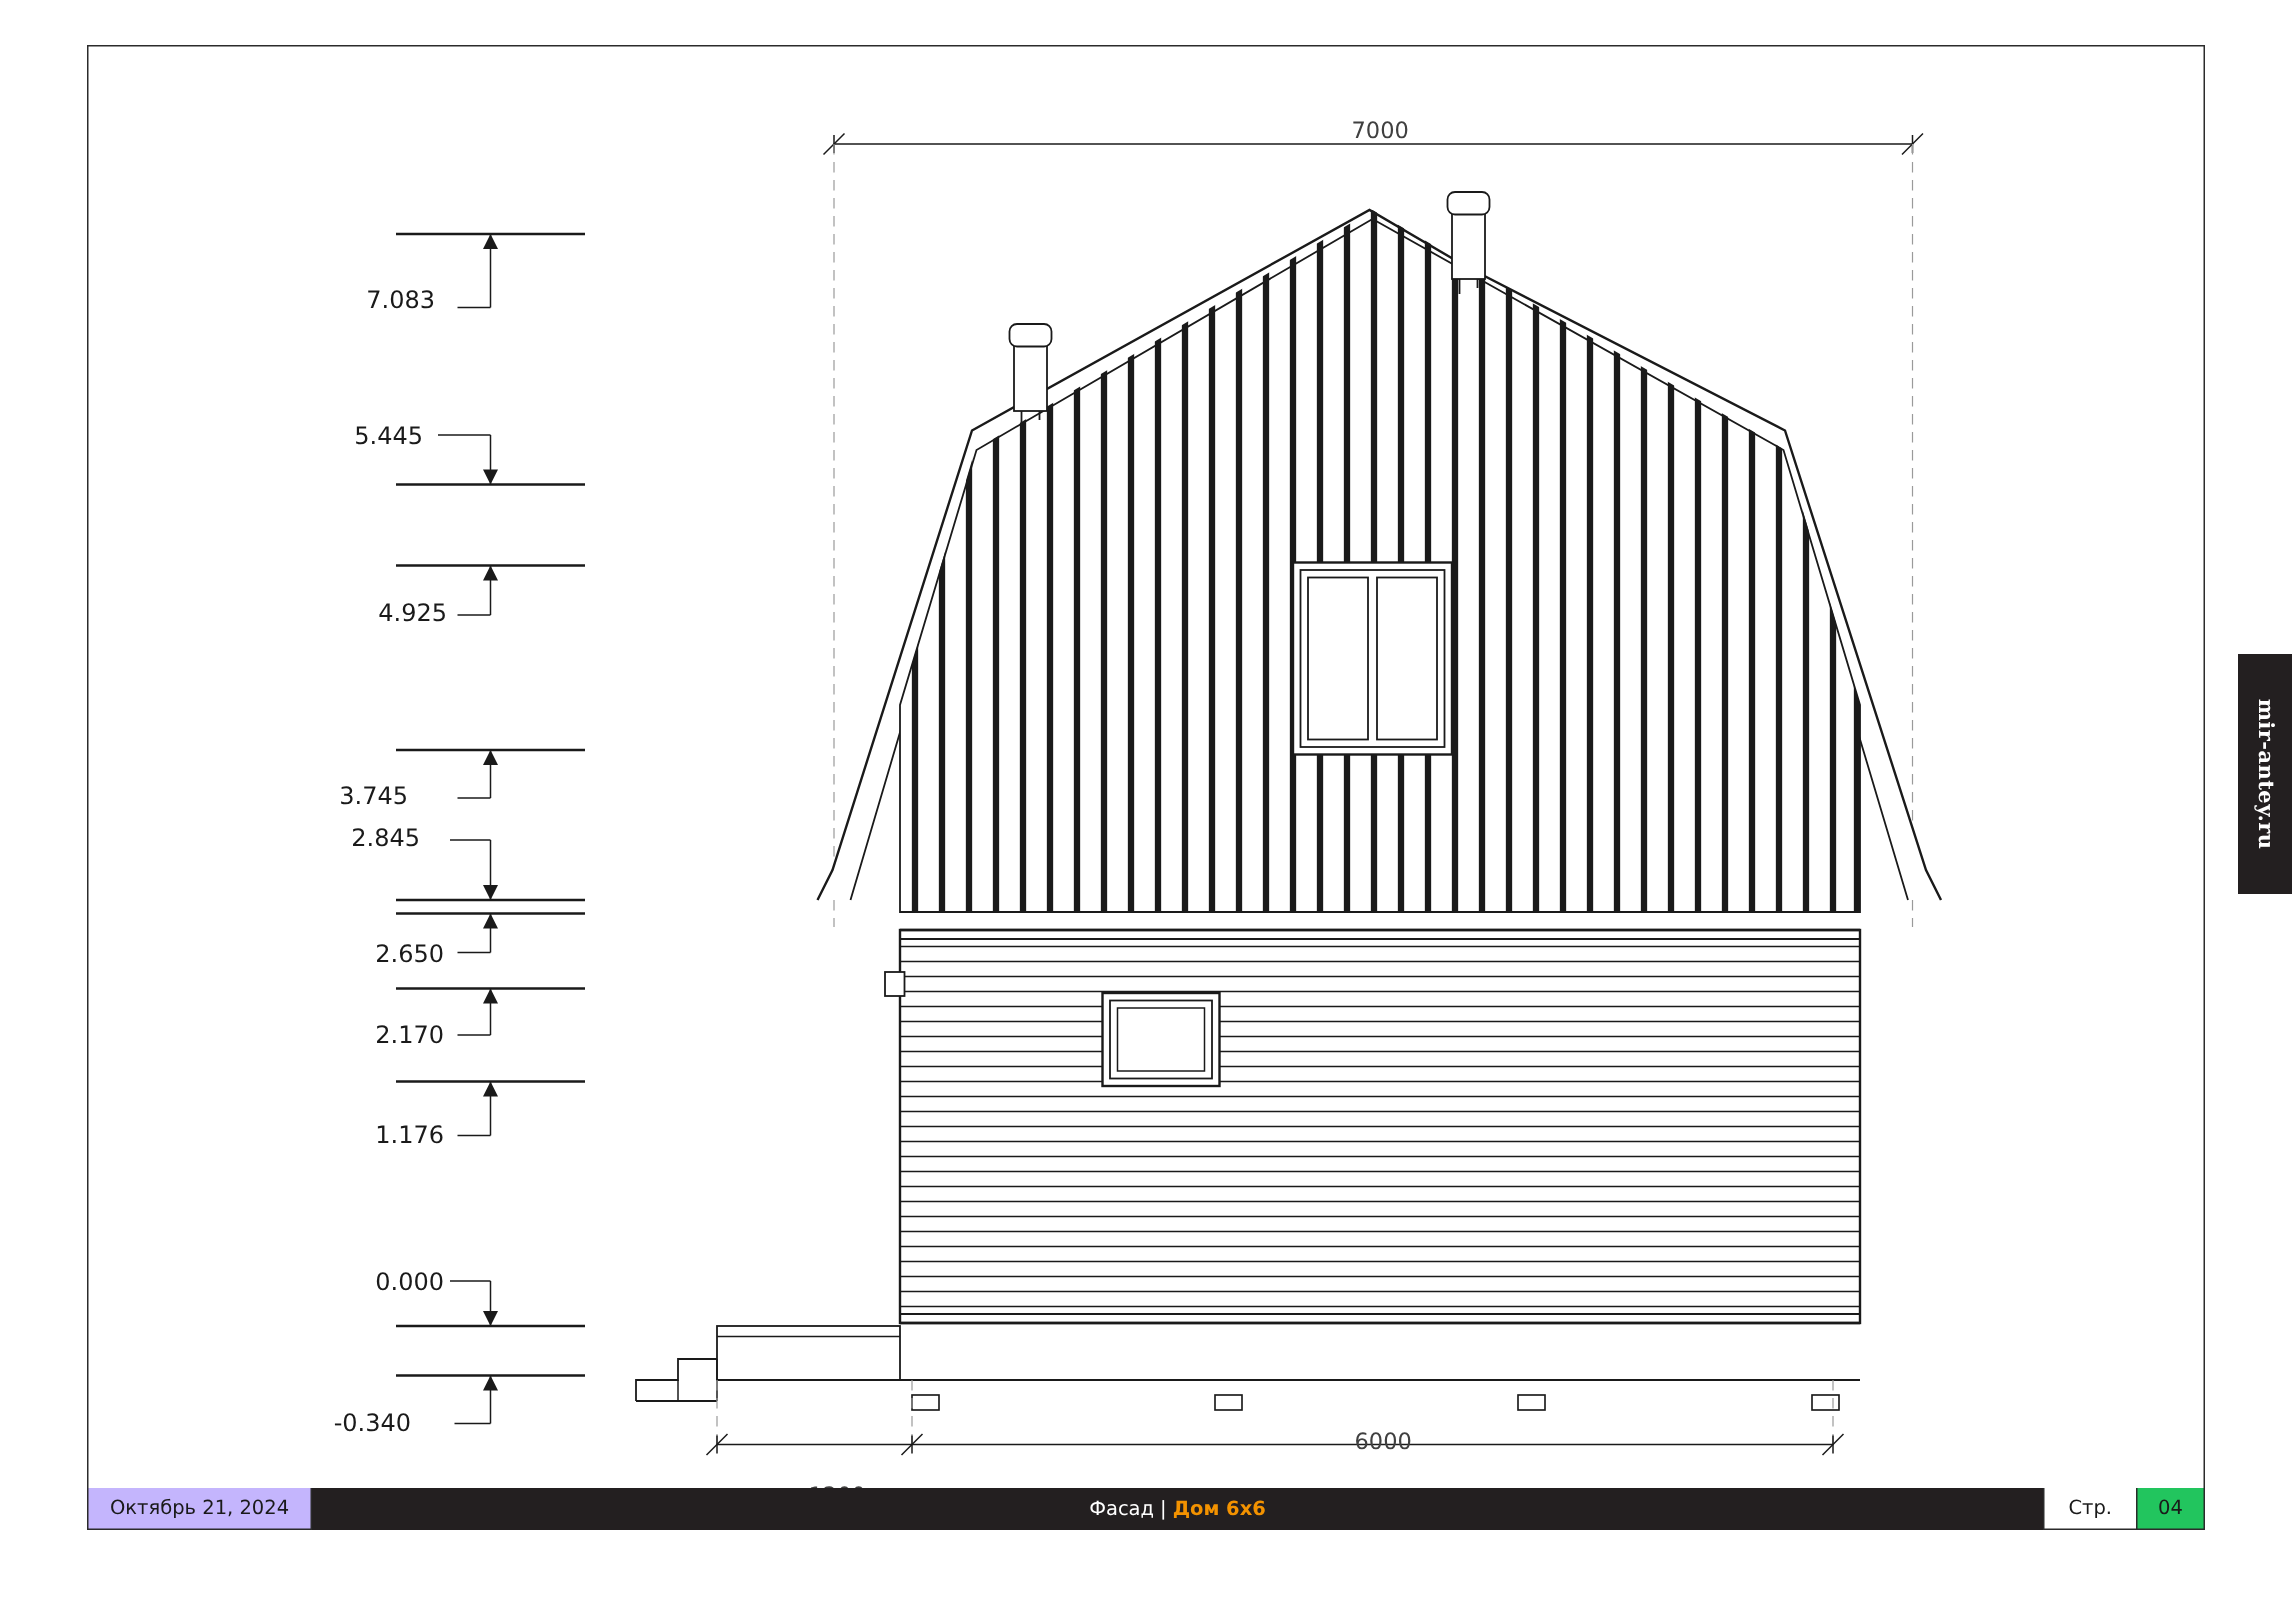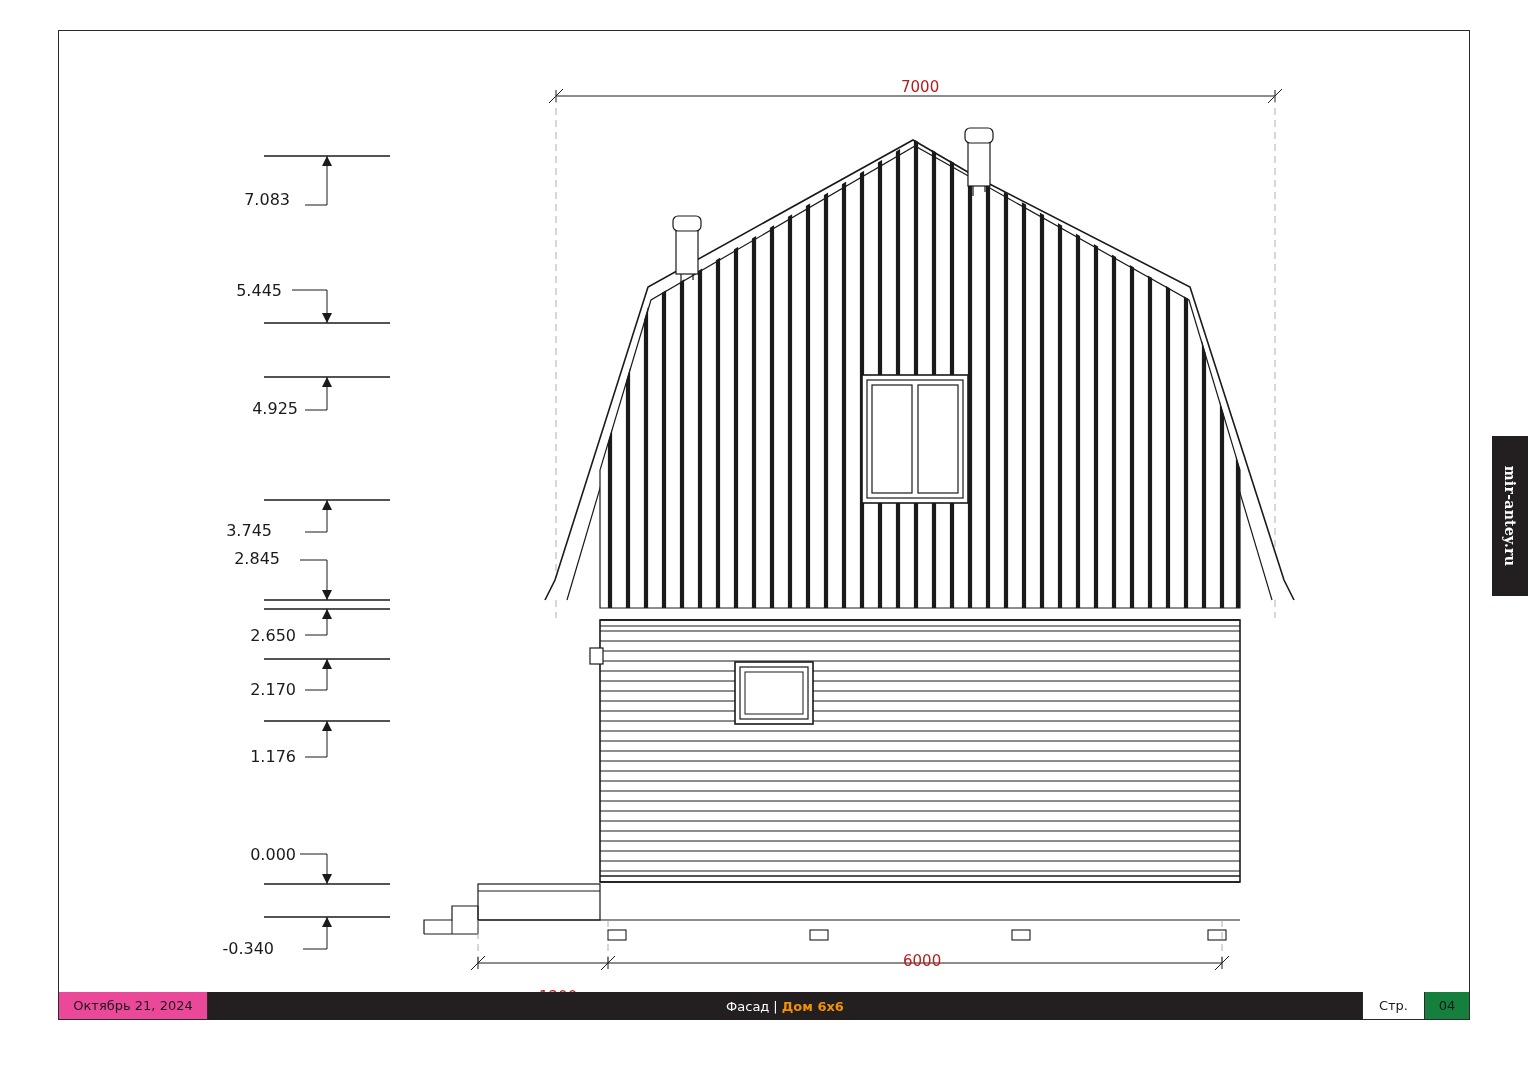--- a/index.html
+++ b/index.html
@@ -44,38 +44,38 @@
     position: absolute;
     font-size: 16px;
     color: #1a1a1a;
     text-align: right;
     white-space: nowrap;
   }
   
   .dimtxt {
     position: absolute;
     font-size: 15px;
-    color: #b91c1c;
+    color: #404040;
     white-space: nowrap;
   }
   
   .titlebar {
     position: absolute;
     left: 58px;
     top: 992px;
     width: 1412px;
     height: 28px;
     box-sizing: border-box;
     display: flex;
     align-items: stretch;
     font-size: 13px;
   }
   .tb-date {
     width: 150px;
-    background: #ec4899;
+    background: #c4b5fd;
     border: 1px solid #2b2b2b;
     border-top: none;
     box-sizing: border-box;
     display: flex;
     align-items: center;
     justify-content: center;
     color: #1a1a1a;
     font-size: 13px;
   }
   .tb-center {
@@ -103,21 +103,21 @@
     border-top: none;
     border-right: none;
     box-sizing: border-box;
     display: flex;
     align-items: center;
     justify-content: center;
     color: #1a1a1a;
   }
   .tb-pagenum {
     width: 46px;
-    background: #15803d;
+    background: #22c55e;
     border: 1px solid #2b2b2b;
     border-top: none;
     box-sizing: border-box;
     display: flex;
     align-items: center;
     justify-content: center;
     color: #1a1a1a;
   }
   
   .sidetab {

